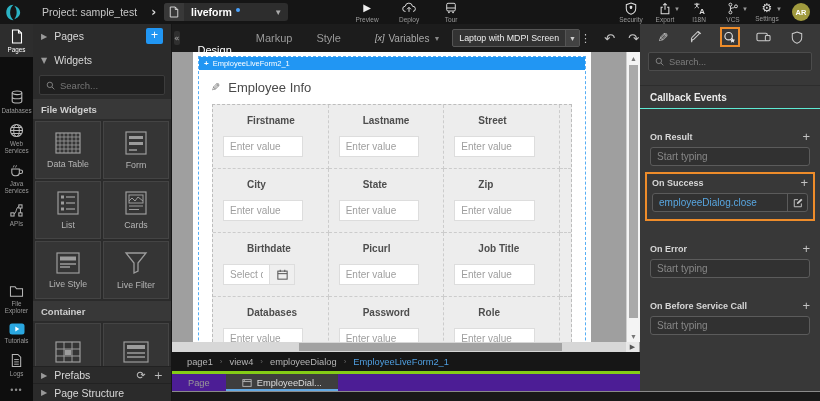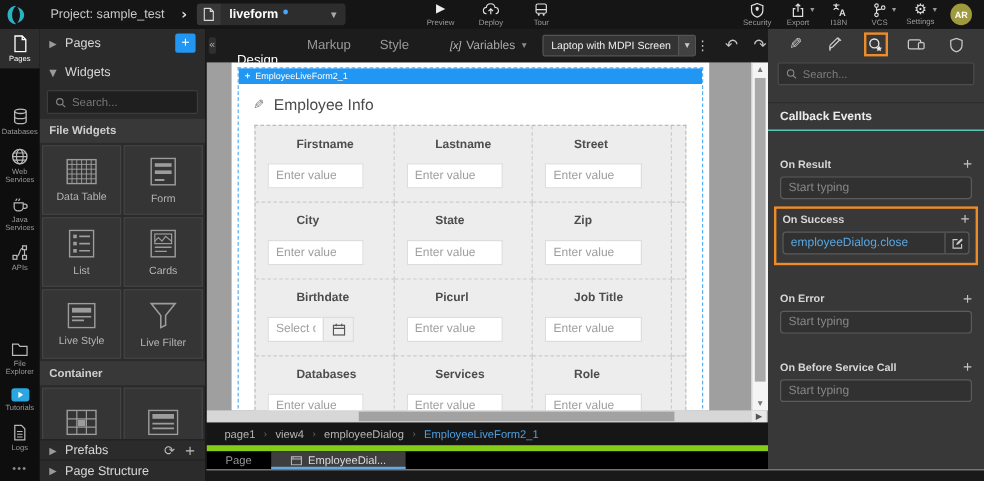--- a/index.html
+++ b/index.html
@@ -90,21 +90,21 @@
   .vscroll .arr.bot { position:absolute; bottom:0; left:0; right:0; }
   .hscroll { position:absolute; left:0; right:14px; bottom:0; height:10px; background:#d7d7d7; }
   .hscroll .thumb { position:absolute; top:1px; bottom:1px; left:28%; width:58%; background:#a2a2a2; cursor:grab; }
   .hscroll .arr { position:absolute; right:-13px; top:0; width:13px; height:10px; color:#555; font-size:7px; display:flex; align-items:center; justify-content:center; background:#e8e8e8; cursor:pointer; }
 
   
   .bcrumb { height:19px; background:#161616; display:flex; align-items:center; gap:7px; padding-left:15px; font-size:9.3px; flex:none; }
   .bcrumb .bi { color:#b5b5b5; cursor:pointer; }
   .bcrumb .sep { color:#666; font-size:8px; }
   .bcrumb .bi.current { color:#4f9fe0; }
-  .btabs { height:20px; background:#000000; border-top:5px solid #84cc16; display:flex; flex:none; }
+  .btabs { height:20px; background:#4c1d95; border-top:3px solid #84cc16; display:flex; flex:none; }
   .btab { padding:0 16px; display:flex; align-items:center; gap:5px; font-size:9.3px; color:#999; cursor:pointer; }
   .btab.active { background:#3e3e3e; color:#ddd; box-shadow:inset 0 -2px 0 #63a9e4; }
 
   
   .rpanel { position:absolute; left:640px; top:24px; width:180px; height:367px; background:#383838; display:flex; flex-direction:column; z-index:10; }
   .rp-head { padding:3px 4px 2px; }
   .rp-widget-box { border:2px solid #ee8c2a; background:#262626; height:18px; display:flex; align-items:center; padding:0 4px; }
   .rp-widget-box span { color:#f2f2f2; font-size:9px; white-space:nowrap; overflow:hidden; }
   .rp-tabs { height:26px; display:flex; align-items:center; justify-content:space-around; padding:0 6px; }
   .rp-tab { color:#c9c9c9; cursor:pointer; display:flex; align-items:center; justify-content:center; width:20px; height:20px; }
@@ -489,21 +489,21 @@
               <span class="flabel">Job Title</span>
               <input placeholder="Enter value" style="">
             </div>
             <div class="fside"></div>
 
             <div class="fcell">
               <span class="flabel">Databases</span>
               <input placeholder="Enter value" style="">
             </div>
             <div class="fcell">
-              <span class="flabel">Services</span>
+              <span class="flabel">Password</span>
               <input placeholder="Enter value" style="">
             </div>
             <div class="fcell">
               <span class="flabel">Role</span>
               <input placeholder="Enter value" style="">
             </div>
             <div class="fside"></div>
           </div>
         </div>
       </div>

